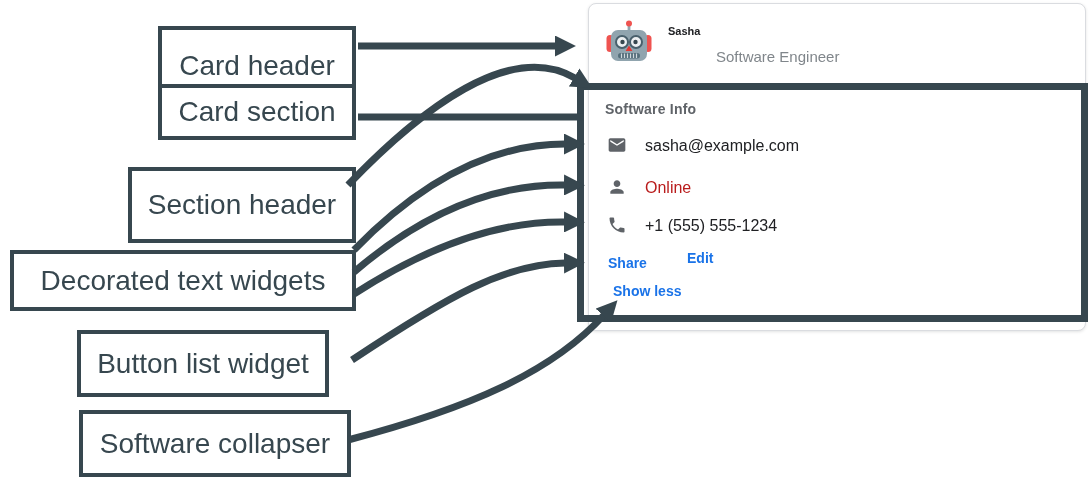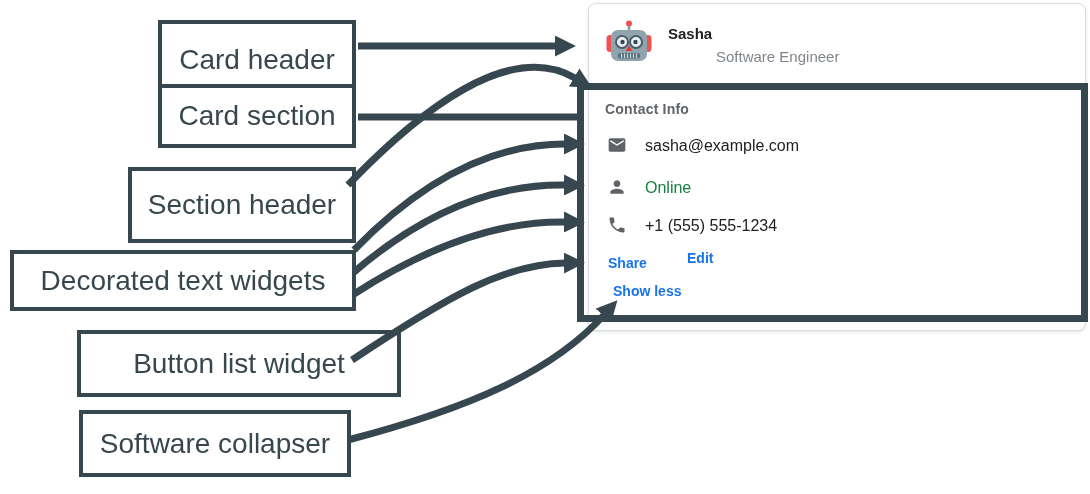--- a/index.html
+++ b/index.html
@@ -53,42 +53,42 @@
     left: 577px; top: 83px;
     width: 511px; height: 239px;
     box-sizing: border-box;
     border: 7px solid #37474f;
     z-index: 2;
     pointer-events: none;
   }
 
   .card-header-name {
     position: absolute; left: 668px; top: 25px;
-    font-size: 15px; font-weight: bold; color: #202124; z-index: 2;
+    font-size: 11px; font-weight: bold; color: #202124; z-index: 2;
   }
   .card-header-subtitle {
     position: absolute; left: 668px; top: 48px;
     font-size: 15px; color: #80868b; z-index: 2; margin-left: 48px;
   }
   .avatar {
     position: absolute; left: 605px; top: 18px;
     width: 48px; height: 48px; z-index: 2;
   }
 
   .section-title {
     position: absolute; left: 605px; top: 101px;
     font-size: 14px; font-weight: bold; color: #5f6368;
     letter-spacing: 0.2px; z-index: 3;
   }
   .dt-icon { position: absolute; left: 607px; width: 20px; height: 20px; z-index: 3; }
   .dt-text {
     position: absolute; left: 645px;
     font-size: 16px; color: #202124; z-index: 3;
   }
-  .dt-text.green { color: #15803d; }
+  .dt-text.green { color: #b91c1c; }
 
   .btn-link {
     position: absolute;
     font-size: 14px; font-weight: bold; color: #1a73e8;
     cursor: pointer; z-index: 3; text-align: center;
   }
 
   .icon-gray { fill: #5f6368; }
 </style>
 </head>
@@ -112,21 +112,21 @@
       <path d="M24 27.5l-3.4 5.5h6.8z" fill="#e53935"></path>
       <rect x="13" y="35" width="22" height="5.5" rx="2.75" fill="#546e7a"></rect>
       <path d="M16.5 35.5v4.5 M19.5 35.5v4.5 M22.5 35.5v4.5 M25.5 35.5v4.5 M28.5 35.5v4.5 M31.5 35.5v4.5" stroke="#cfd8dc" stroke-width="1.2" fill="none"></path>
     </svg>
   </div>
   <div class="card-header-name">Sasha</div>
   <div class="card-header-subtitle">Software Engineer</div>
 
   <div class="section-frame"></div>
 
-  <div class="section-title">Contact Info</div>
+  <div class="section-title">Software Info</div>
 
   <div class="dt-icon" style="top:135px">
     <svg viewBox="0 0 24 24" width="20" height="20" class="icon-gray">
       <path d="M20 4H4c-1.1 0-1.99.9-1.99 2L2 18c0 1.1.9 2 2 2h16c1.1 0 2-.9 2-2V6c0-1.1-.9-2-2-2zm0 4l-8 5-8-5V6l8 5 8-5v2z"></path>
     </svg>
   </div>
   <div class="dt-text" style="top:137px">sasha@example.com</div>
 
   <div class="dt-icon" style="top:177px">
     <svg viewBox="0 0 24 24" width="20" height="20" class="icon-gray">
@@ -140,25 +140,25 @@
       <path d="M6.62 10.79c1.44 2.83 3.76 5.14 6.59 6.59l2.2-2.2c.27-.27.67-.36 1.02-.24 1.12.37 2.33.57 3.57.57.55 0 1 .45 1 1V20c0 .55-.45 1-1 1-9.39 0-17-7.61-17-17 0-.55.45-1 1-1h3.5c.55 0 1 .45 1 1 0 1.25.2 2.45.57 3.57.11.35.03.74-.25 1.02l-2.2 2.2z"></path>
     </svg>
   </div>
   <div class="dt-text" style="top:217px">+1 (555) 555-1234</div>
 
   <div class="btn-link" style="left:608px; top:255px">Share</div>
   <div class="btn-link" style="left:687px; top:250px">Edit</div>
 
   <div class="btn-link" style="left:613px; top:283px">Show less</div>
 
-  <div class="anno-box" style="left:158px; top:20px;  width:198px; height:80px">Card header</div>
-  <div class="anno-box" style="left:158px; top:84px;  width:198px; height:64px">Card section</div>
+  <div class="anno-box" style="left:158px; top:26px;  width:198px; height:80px">Card header</div>
+  <div class="anno-box" style="left:158px; top:84px;  width:198px; height:56px">Card section</div>
   <div class="anno-box" style="left:128px; top:167px; width:228px; height:76px">Section header</div>
   <div class="anno-box" style="left:10px;  top:250px; width:346px; height:61px">Decorated text widgets</div>
-  <div class="anno-box" style="left:77px;  top:330px; width:324px; height:67px">Button list widget</div>
+  <div class="anno-box" style="left:77px;  top:330px; width:252px; height:67px">Button list widget</div>
   <div class="anno-box" style="left:79px;  top:410px; width:272px; height:67px">Software collapser</div>
 
   <svg id="arrow-layer" width="1090" height="494" viewBox="0 0 1090 494">
     <defs>
       <marker id="ah" viewBox="0 0 10 10" refX="0.5" refY="5" markerWidth="3" markerHeight="3" orient="auto">
         <path d="M0,0 L10,5 L0,10 z" fill="#37474f"></path>
       </marker>
     </defs>
     <g stroke="#37474f" stroke-width="7" fill="none">
       <path d="M358 46 H556" marker-end="url(#ah)"></path>

